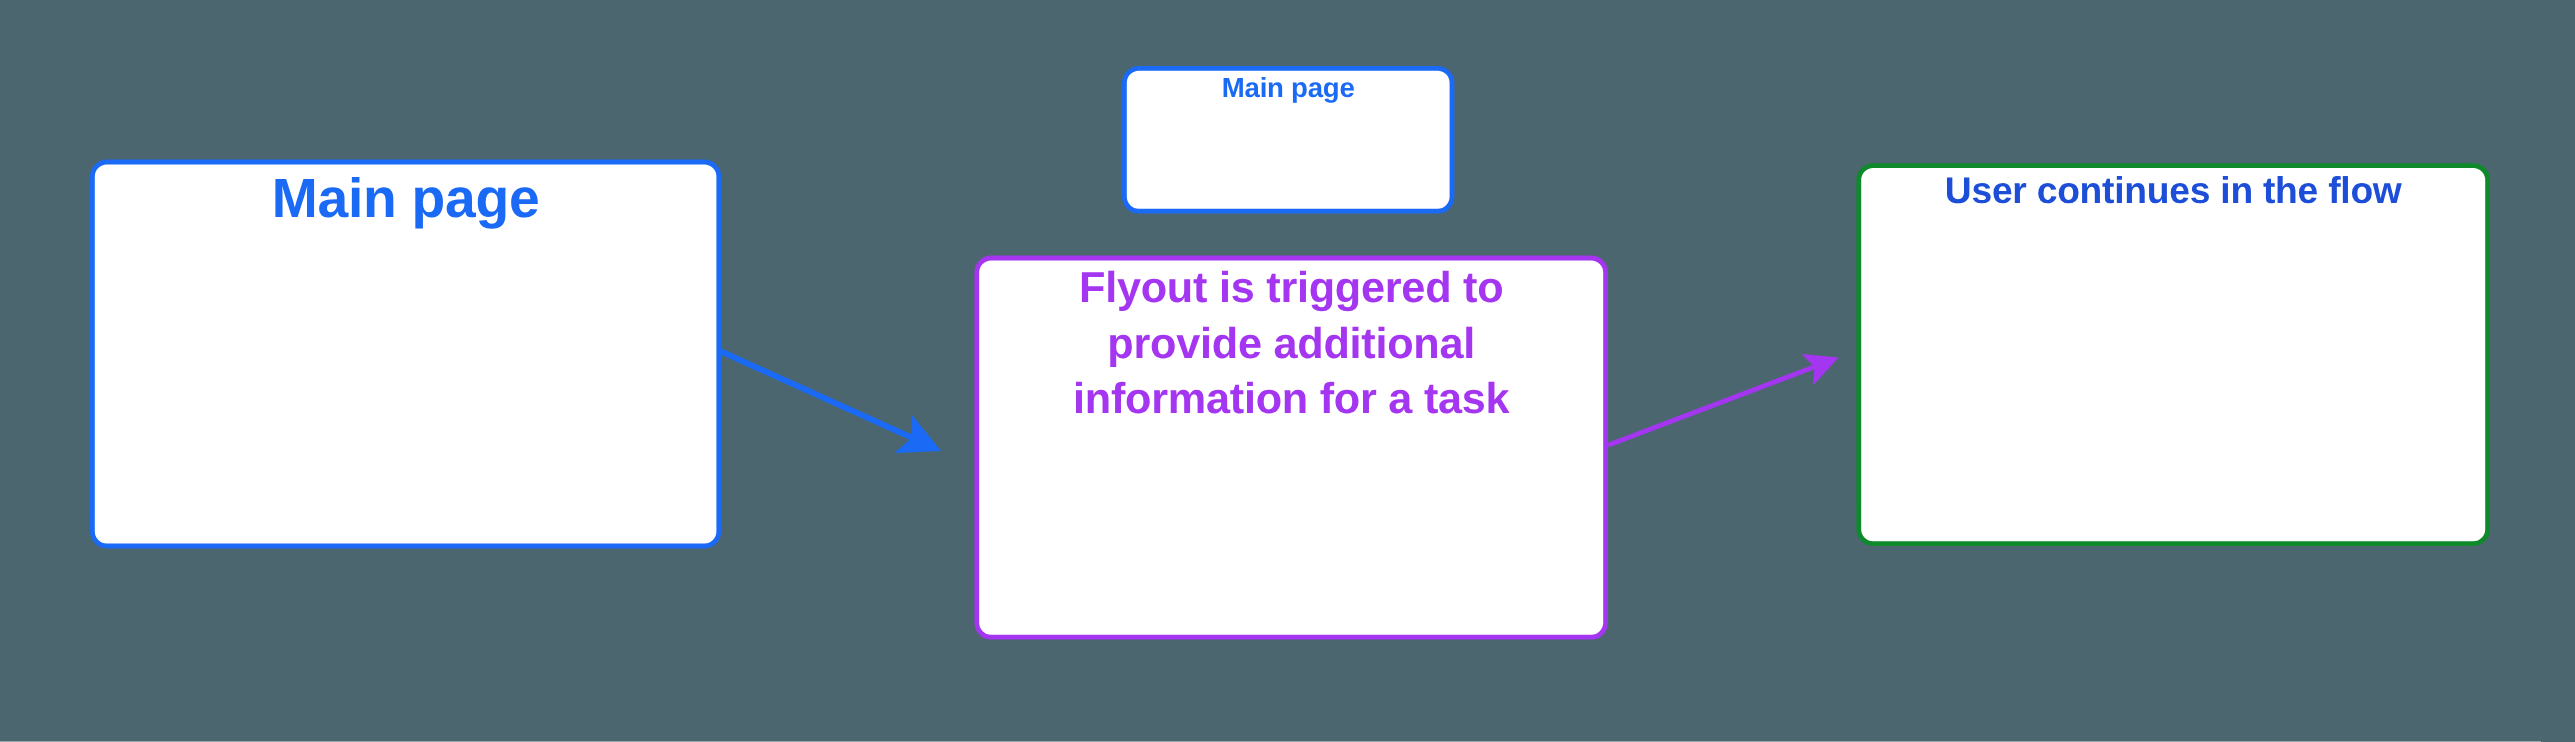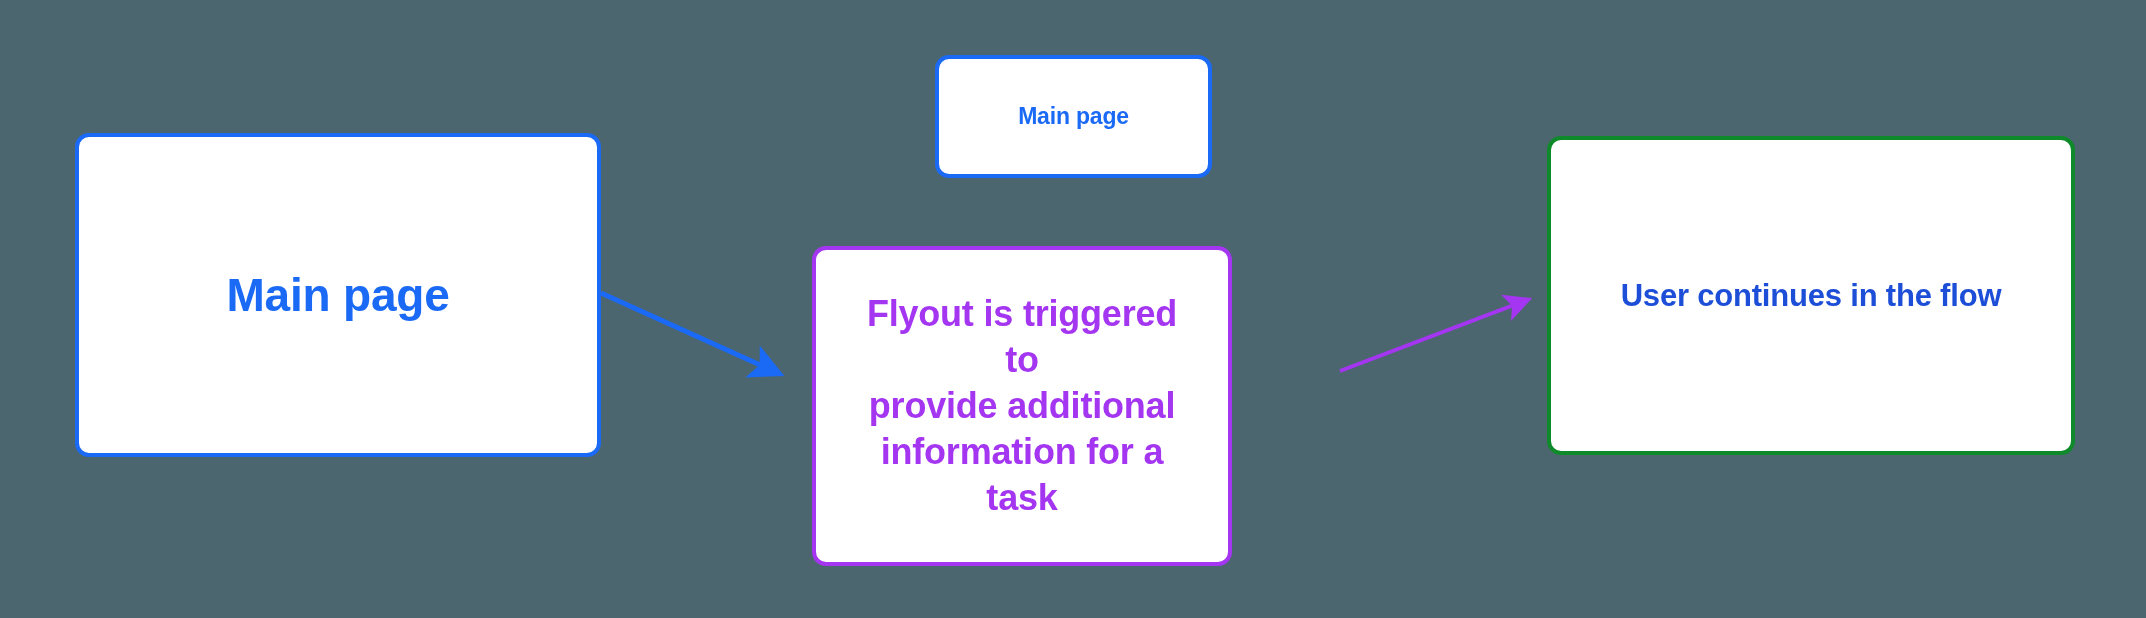--- a/index.html
+++ b/index.html
@@ -19,21 +19,21 @@
     height: 618px;
     background: #4c6670;
   }
   .card {
     position: absolute;
     box-sizing: border-box;
     background: #ffffff;
     border-style: solid;
     border-radius: 14px;
     display: flex;
-    align-items: center;
+    align-items: flex-start;
     justify-content: center;
     text-align: center;
     overflow: hidden;
   }
   .card-label {
     display: block;
     font-weight: bold;
     letter-spacing: -0.2px;
     line-height: 1.22;
     white-space: pre-line;
@@ -64,26 +64,25 @@
   }
   #card-main-page-small .card-label {
     color: #1a6af5;
     font-size: 23px;
   }
 
   
   #card-flyout {
     left: 812px;
     top: 213px;
-    width: 420px;
+    width: 528px;
     height: 320px;
     border-width: 4px;
     border-color: #a435f0;
     padding: 0 40px;
-    margin-top: 33px;
   }
   #card-flyout .card-label {
     color: #a435f0;
     font-size: 36px;
     line-height: 1.28;
   }
 
   
   #card-user-continues {
     left: 1547px;

